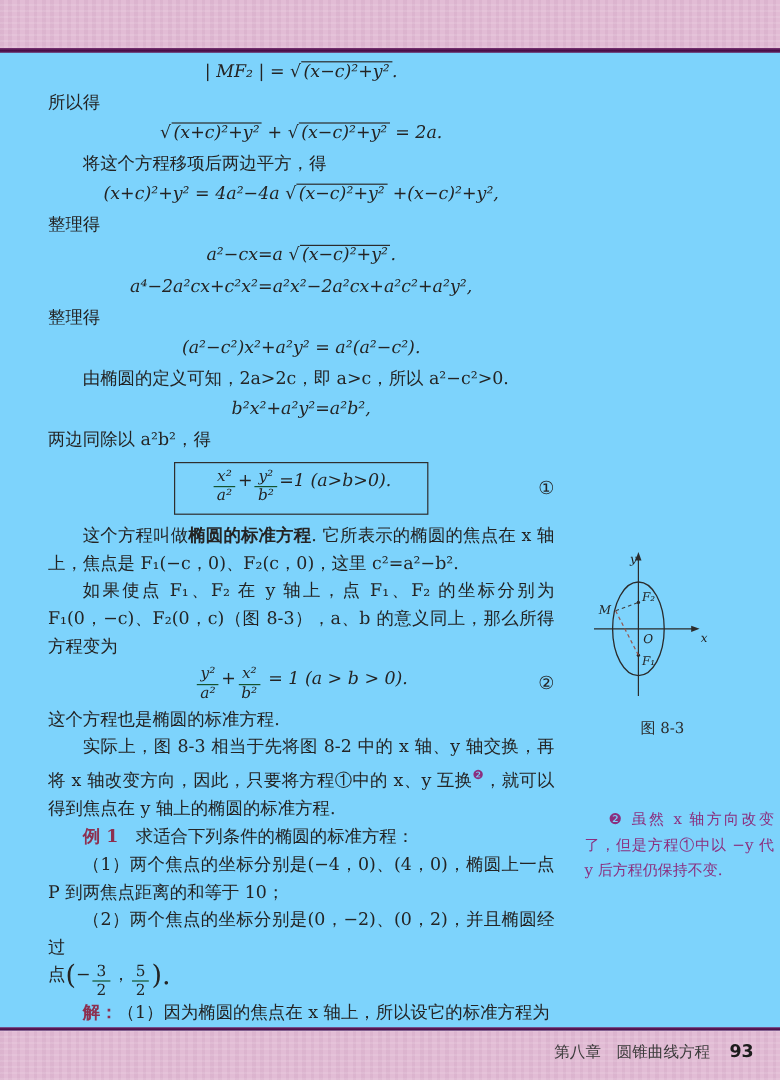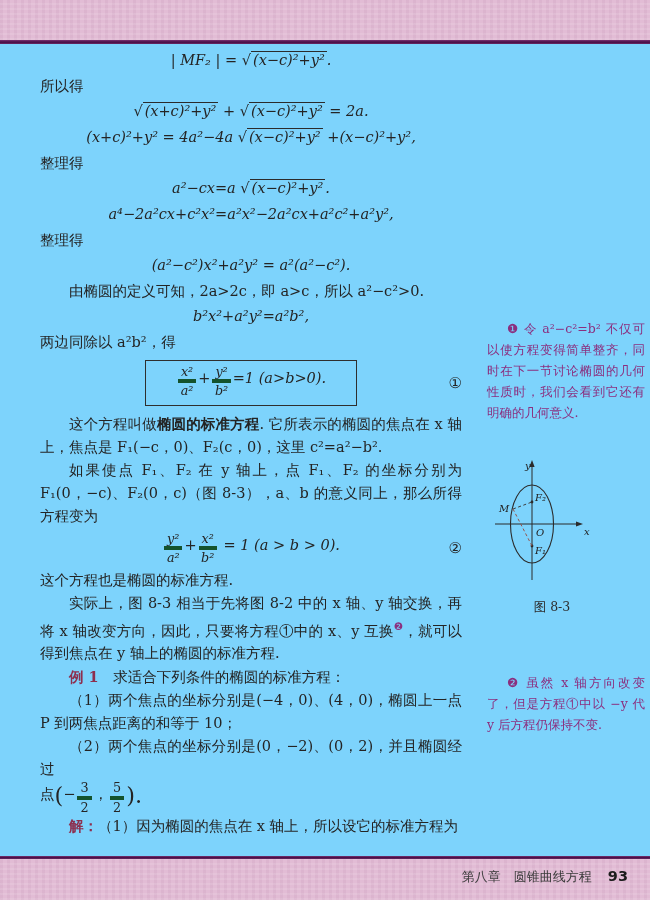--- a/index.html
+++ b/index.html
@@ -22,21 +22,21 @@
         text-align:justify;}
   .para{margin:0;}
   .ind{text-indent:2em;}
   .fline{text-align:center;font-style:italic;margin:2px 0;min-height:24px;}
   .fm{font-style:italic;}
   .sqrt{white-space:nowrap;}
   .sqrt .rdx{font-style:normal;}
   .sqrt .rad{border-top:1px solid #2b2b2b;padding:0 2px;}
   .frac{display:inline-block;vertical-align:-0.95em;text-align:center;line-height:1.05;
         font-size:0.88em;margin:0 2px;}
-  .frac .num{display:block;border-bottom:4px solid #14532d;padding:0 3px 1px;}
+  .frac .num{display:block;border-bottom:1px solid #14532d;padding:0 3px 1px;}
   .frac .den{display:block;padding-top:1px;}
   .bigp{font-size:1.55em;vertical-align:-0.15em;font-style:normal;}
   .badge{color:#8b2f7f;font-style:normal;font-weight:normal;}
   .sup{font-size:0.72em;vertical-align:super;}
   .bold{font-weight:bold;}
   .redlab{color:#8d2f4f;font-weight:bold;}
   .boxrow{position:relative;text-align:center;margin:6px 0;}
   .eqbox{display:inline-block;border:1.5px solid #2e2e2e;padding:4px 30px 7px;font-style:italic;}
   .eqnum{position:absolute;right:0;top:50%;transform:translateY(-50%);font-size:15px;font-style:normal;}
   .eqrow{position:relative;text-align:center;margin:4px 0;font-style:italic;}
@@ -52,20 +52,21 @@
 
 <div class="page">
 
   <div class="band top"></div>
   <div class="rule top"></div>
 
   <div class="main">
     <div class="fline fm"><span>| MF₂ | = </span><span class="sqrt"><span class="rdx">√</span><span class="rad">(x−c)²+y²</span></span><span>.</span></div>
     <p class="para">所以得</p>
     <div class="fline fm"><span class="sqrt"><span class="rdx">√</span><span class="rad">(x+c)²+y²</span></span><span> + </span><span class="sqrt"><span class="rdx">√</span><span class="rad">(x−c)²+y²</span></span><span> = 2a.</span></div>
+    <p class="para ind">将这个方程移项后两边平方，得</p>
     <div class="fline fm"><span>(x+c)²+y² = 4a²−4a </span><span class="sqrt"><span class="rdx">√</span><span class="rad">(x−c)²+y²</span></span><span> +(x−c)²+y²,</span></div>
     <p class="para">整理得</p>
     <div class="fline fm"><span>a²−cx=a </span><span class="sqrt"><span class="rdx">√</span><span class="rad">(x−c)²+y²</span></span><span>.</span></div>
     <div class="fline fm"><span>a⁴−2a²cx+c²x²=a²x²−2a²cx+a²c²+a²y²,</span></div>
     <p class="para">整理得</p>
     <div class="fline fm"><span>(a²−c²)x²+a²y² = a²(a²−c²).</span></div>
     <p class="para ind">由椭圆的定义可知，2a&gt;2c，即 a&gt;c，所以 a²−c²&gt;0.</p>
     <div class="fline fm"><span>b²x²+a²y²=a²b²,</span></div>
     <p class="para">两边同除以 a²b²，得</p>
 
@@ -85,21 +86,20 @@
     <p class="para">这个方程也是椭圆的标准方程.</p>
     <p class="para ind"><span>实际上，图 8-3 相当于先将图 8-2 中的 x 轴、y 轴交换，再将 x 轴改变方向，因此，只要将方程①中的 x、y 互换</span><span class="badge sup">❷</span><span>，就可以得到焦点在 y 轴上的椭圆的标准方程.</span></p>
 
     <p class="para ind"><span class="redlab">例 1</span>　<span>求适合下列条件的椭圆的标准方程：</span></p>
     <p class="para ind">（1）两个焦点的坐标分别是(−4，0)、(4，0)，椭圆上一点 P 到两焦点距离的和等于 10；</p>
     <p class="para ind">（2）两个焦点的坐标分别是(0，−2)、(0，2)，并且椭圆经过</p>
     <p class="para"><span>点</span><span class="bigp">(</span><span>−</span><span class="frac"><span class="num">3</span><span class="den">2</span></span><span>，</span><span class="frac"><span class="num">5</span><span class="den">2</span></span><span class="bigp">).</span></p>
     <p class="para ind"><span class="redlab">解：</span><span>（1）因为椭圆的焦点在 x 轴上，所以设它的标准方程为</span></p>
   </div>
 
-  <div class="note" style="left:487px;top:318px;"><span class="nbadge">❶</span><span> 令 a²−c²=b² 不仅可以使方程变得简单整齐，同时在下一节讨论椭圆的几何性质时，我们会看到它还有明确的几何意义.</span></div>
 
   <div class="figure">
     <svg width="122" height="140" viewBox="0 0 122 140">
 
       <line x1="4" y1="72" x2="86" y2="72" stroke="#2b2b2b" stroke-width="1"></line>
       <path d="M92,72 l-7,-2.6 l0,5.2 z" fill="#2b2b2b"></path>
       <line x1="41" y1="14" x2="41" y2="128" stroke="#2b2b2b" stroke-width="1"></line>
       <path d="M41,8 l-2.6,7 l5.2,0 z" fill="#2b2b2b"></path>
 
       <ellipse cx="41" cy="72" rx="21.5" ry="39" fill="none" stroke="#2b2b2b" stroke-width="1.1"></ellipse>

